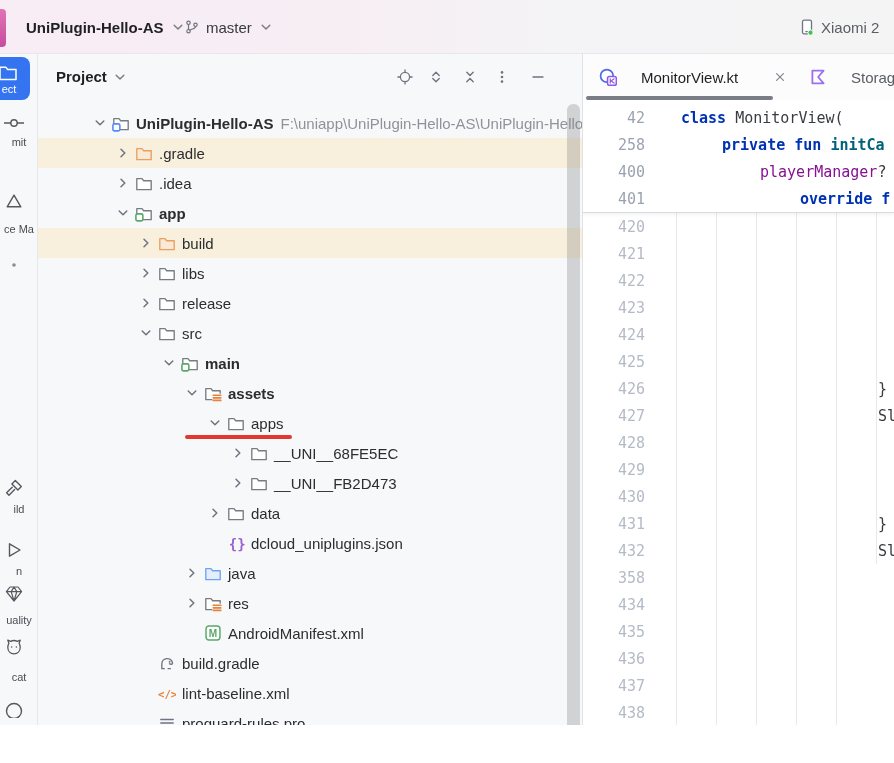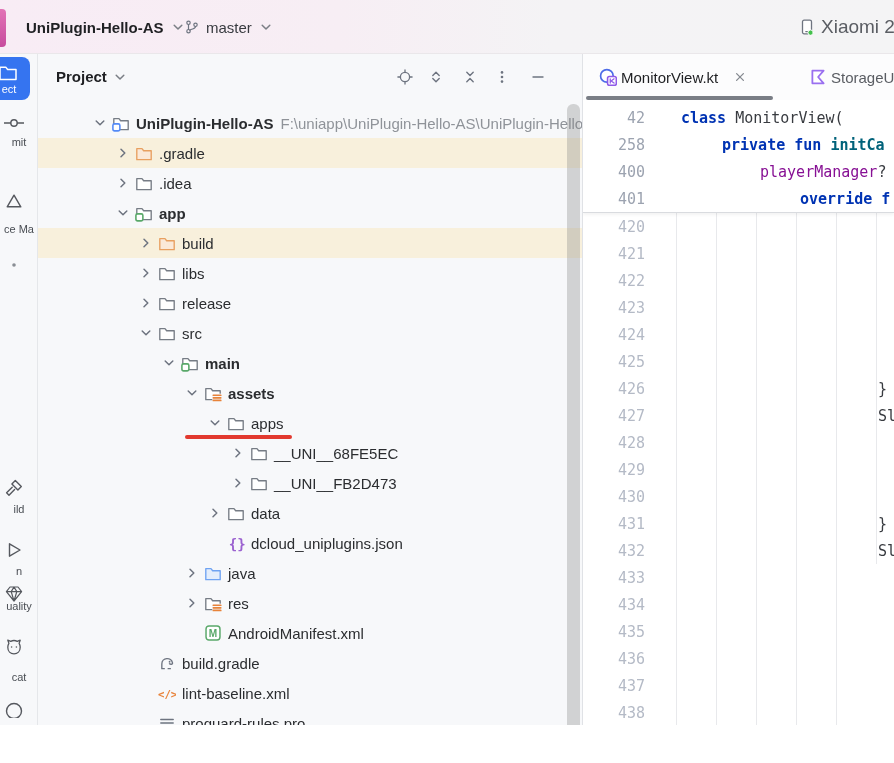--- a/index.html
+++ b/index.html
@@ -10,21 +10,21 @@
 
   
   .topbar{position:absolute;left:0;top:0;width:894px;height:54px;
     background:linear-gradient(90deg,#F8ECF5 0%,#F7EEF4 38%,#F4F3F5 62%,#F4F4F5 100%);
     border-bottom:1px solid #EAE7EA}
   .accent{position:absolute;left:0;top:9px;width:6px;height:38px;border-radius:0 4px 4px 0;
     background:linear-gradient(180deg,#E273B6,#C74B9E)}
   .widget{position:absolute;top:0;height:54px;display:flex;align-items:center;gap:6px;cursor:default}
   .proj-w{left:26px;font-size:15px;font-weight:600;color:#1F2023}
   .branch-w{left:184px;font-size:15px;color:#383B40}
-  .device-w{left:799px;font-size:19px;color:#5A5D63;white-space:nowrap}
+  .device-w{left:799px;font-size:15px;color:#5A5D63;white-space:nowrap}
 
   
   .stripe{position:absolute;left:0;top:54px;width:38px;height:709px;background:#F7F8FA;
     border-right:1px solid #E5E7EA;overflow:hidden}
   .s-item{position:absolute;left:0;width:38px}
   .s-icon{position:absolute;left:4px;width:20px;height:20px}
   .s-label{position:absolute;left:0;width:38px;text-align:center;font-size:11px;color:#494D53;white-space:nowrap}
   .projbtn{position:absolute;left:-16px;top:3px;width:46px;height:43px;background:#3574F0;border-radius:8px}
   .projbtn .s-icon{left:14px;top:5px}
   .projbtn .s-label{color:#fff;top:26px;left:6px}
@@ -44,21 +44,21 @@
   .ticon{width:18px;height:18px;flex:0 0 18px;margin-right:6px}
   .tlabel.b{font-weight:700}
   .tsuffix{color:#8F9399;margin-left:7px}
   .redline{position:absolute;left:147px;top:381px;width:107px;height:4px;background:#E2392F;border-radius:2px;z-index:5}
   .pscroll{position:absolute;left:529px;top:50px;width:13px;bottom:0;background:rgba(130,130,130,.32);border-radius:6px}
 
   
   .editor{position:absolute;left:582px;top:54px;width:312px;height:709px;background:#fff;
     border-left:1px solid #E0E2E6;overflow:hidden}
   .tabs{position:absolute;left:0;top:0;right:0;height:46px;background:#FCFCFD}
-  .tab{position:absolute;top:0;height:46px;display:flex;align-items:center;gap:4px;
+  .tab{position:absolute;top:0;height:46px;display:flex;align-items:center;gap:24px;
     font-size:15px;white-space:nowrap;cursor:pointer}
   .tab.active{color:#1E1F22;font-weight:500}
   .tab.inactive{color:#5A5D63}
   .tabline{position:absolute;left:3px;top:42px;width:187px;height:4px;border-radius:2px;background:#797D85}
   .ticn{width:18px;height:18px}
   .closex{width:16px;height:16px;margin-left:10px}
 
   .sticky{position:absolute;left:0;top:50px;right:0;height:109px;background:#fff;z-index:3;
     border-bottom:1px solid #D9DBDF;box-shadow:0 2px 3px rgba(0,0,0,.05)}
   .ebody{position:absolute;left:0;top:159px;right:0;bottom:0;overflow:hidden}
@@ -164,21 +164,21 @@
           </svg>
         </span>
         <span class="s-label" style="top:511px">n</span>
       </div>
       <div class="s-item">
         <span class="s-icon" style="top:530px">
           <svg width="100%" height="100%" viewBox="0 0 20 20" fill="none" stroke-linecap="round" stroke-linejoin="round">
             <path d="M6 3h8l3.6 4.6L10 17 2.4 7.6z M2.4 7.6h15.2 M10 17 7.2 7.6 10 3l2.8 4.6z" stroke="#55585E" stroke-width="1.2"></path>
           </svg>
         </span>
-        <span class="s-label" style="top:546px">uality</span>
+        <span class="s-label" style="top:560px">uality</span>
       </div>
       <div class="s-item">
         <span class="s-icon" style="top:584px">
           <svg width="100%" height="100%" viewBox="0 0 20 20" fill="none" stroke-linecap="round" stroke-linejoin="round">
             <path d="M3.8 9.2c0-1.4.4-2.7 1.1-3.8L3.8 2.2l2.9 1.2a7 7 0 0 1 6.6 0l2.9-1.2-1.1 3.2a6.9 6.9 0 0 1 1.1 3.8c0 4-2.7 6.6-6.2 6.6s-6.2-2.6-6.2-6.6z" stroke="#55585E" stroke-width="1.3"></path>
             <circle cx="7.6" cy="9" r=".8" fill="#55585E"></circle>
             <circle cx="12.4" cy="9" r=".8" fill="#55585E"></circle>
           </svg>
         </span>
         <span class="s-label" style="top:617px">cat</span>
@@ -555,21 +555,21 @@
         <div class="cline"><span class="lnum">423</span></div>
         <div class="cline"><span class="lnum">424</span></div>
         <div class="cline"><span class="lnum">425</span></div>
         <div class="cline"><span class="lnum">426</span><span class="lcode pl" style="padding-left:219px">}</span></div>
         <div class="cline"><span class="lnum">427</span><span class="lcode pl" style="padding-left:219px">Sl</span></div>
         <div class="cline"><span class="lnum">428</span></div>
         <div class="cline"><span class="lnum">429</span></div>
         <div class="cline"><span class="lnum">430</span></div>
         <div class="cline"><span class="lnum">431</span><span class="lcode pl" style="padding-left:219px">}</span></div>
         <div class="cline"><span class="lnum">432</span><span class="lcode pl" style="padding-left:219px">Sl</span></div>
-        <div class="cline"><span class="lnum">433</span></div>
+        <div class="cline"><span class="lnum">358</span></div>
         <div class="cline"><span class="lnum">434</span></div>
         <div class="cline"><span class="lnum">435</span></div>
         <div class="cline"><span class="lnum">436</span></div>
         <div class="cline"><span class="lnum">437</span></div>
         <div class="cline"><span class="lnum">438</span></div>
         <div class="cline"><span class="lnum">439</span></div>
         <div class="cline"><span class="lnum">440</span></div>
       </div>
   </div>
 

